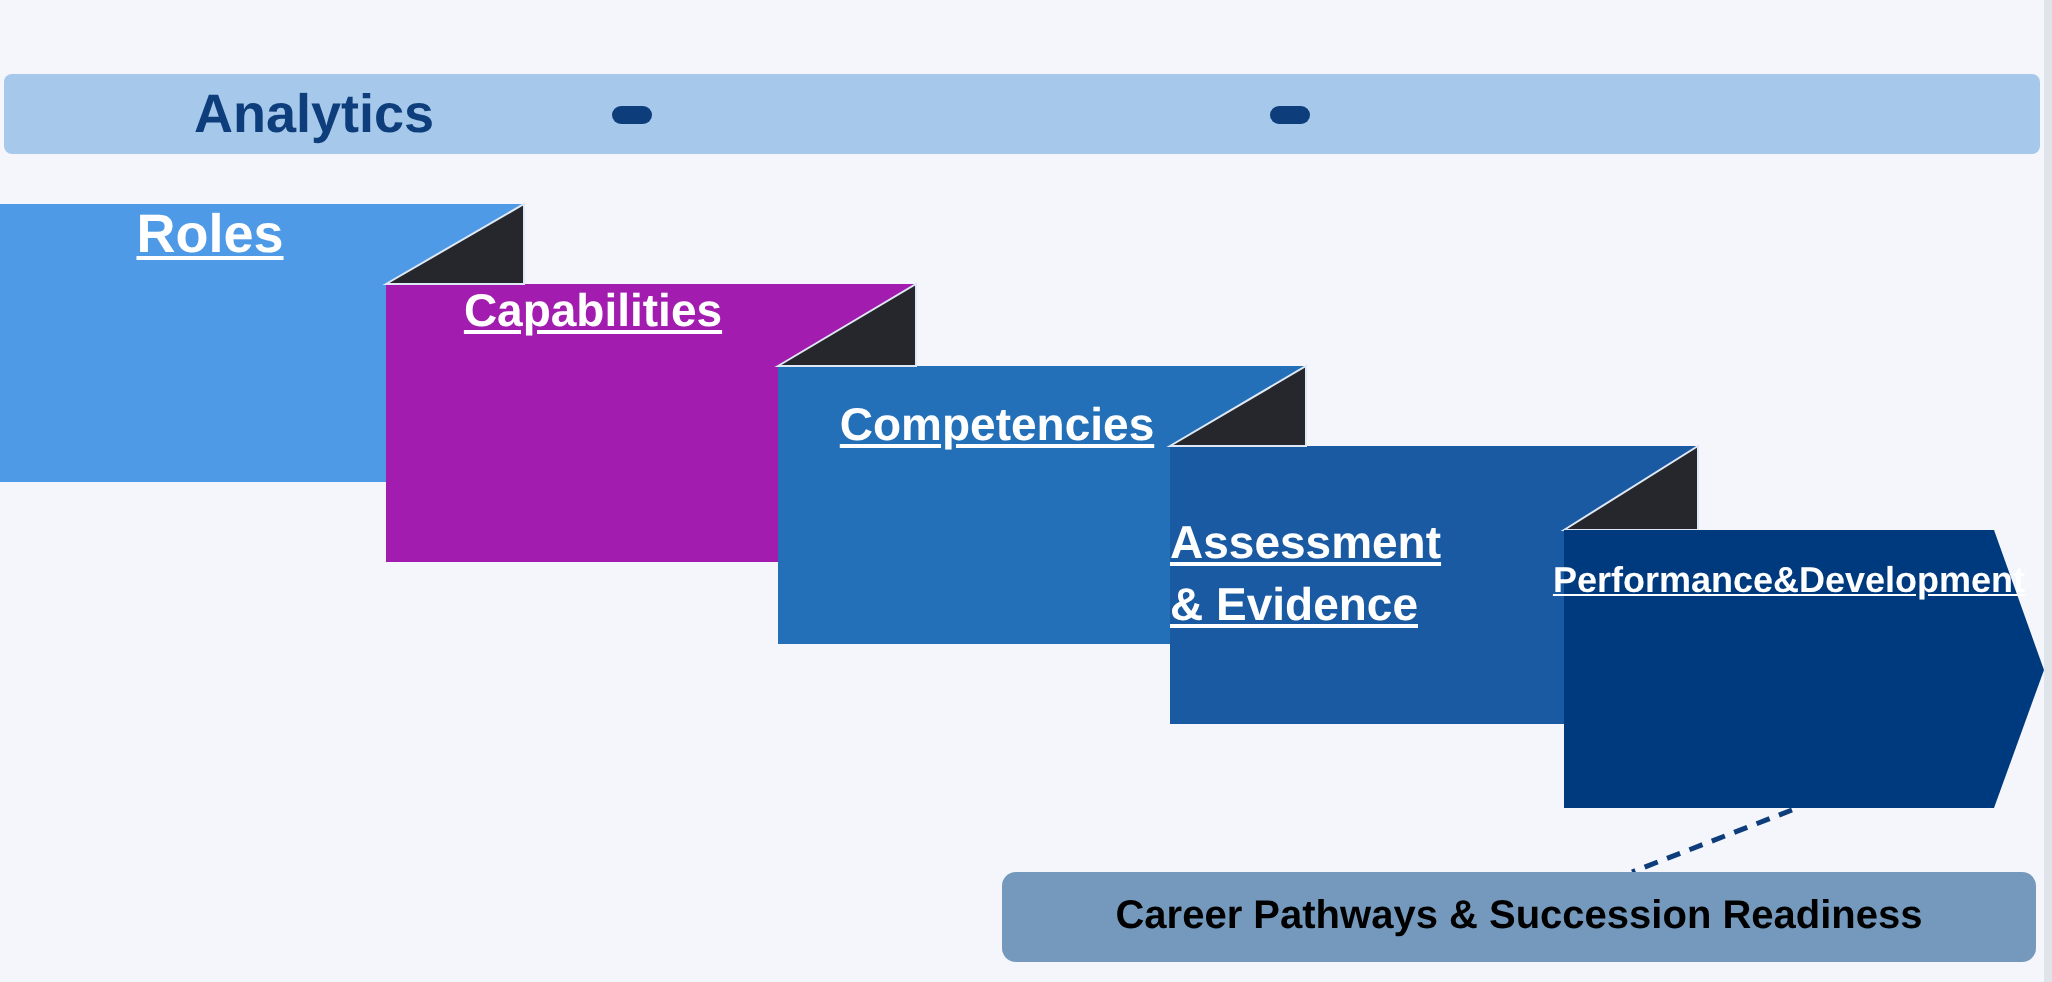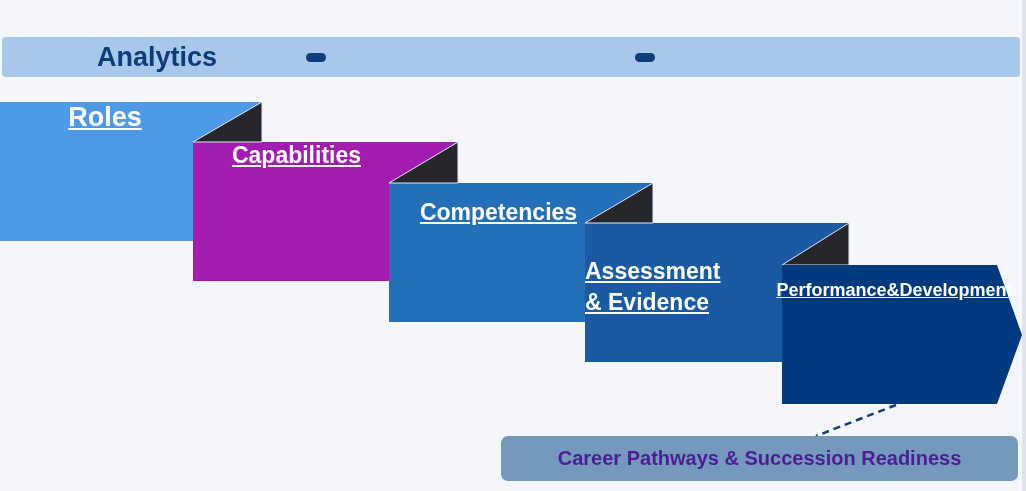--- a/index.html
+++ b/index.html
@@ -26,21 +26,21 @@
     position:absolute; color:#ffffff; font-weight:bold;
     display:flex; align-items:flex-start; justify-content:center; text-align:center;
     box-sizing:border-box;
     text-decoration:underline;
   }
   .box span { display:block; }
   .connector { position:absolute; left:0; top:0; }
   .pill {
     position:absolute; left:501px; top:436px; width:517px; height:45px;
     background:#7499bd; border-radius:7px;
-    color:#4c1d95; font-weight:bold; font-size:20px;
+    color:#000000; font-weight:bold; font-size:20px;
     display:flex; align-items:center; justify-content:center;
   }
 </style>
 </head>
 <body>
 
 <div class="edge"></div>
 
 <div class="topbar">
   <div class="lbl" style="left:155px">Analytics</div>

